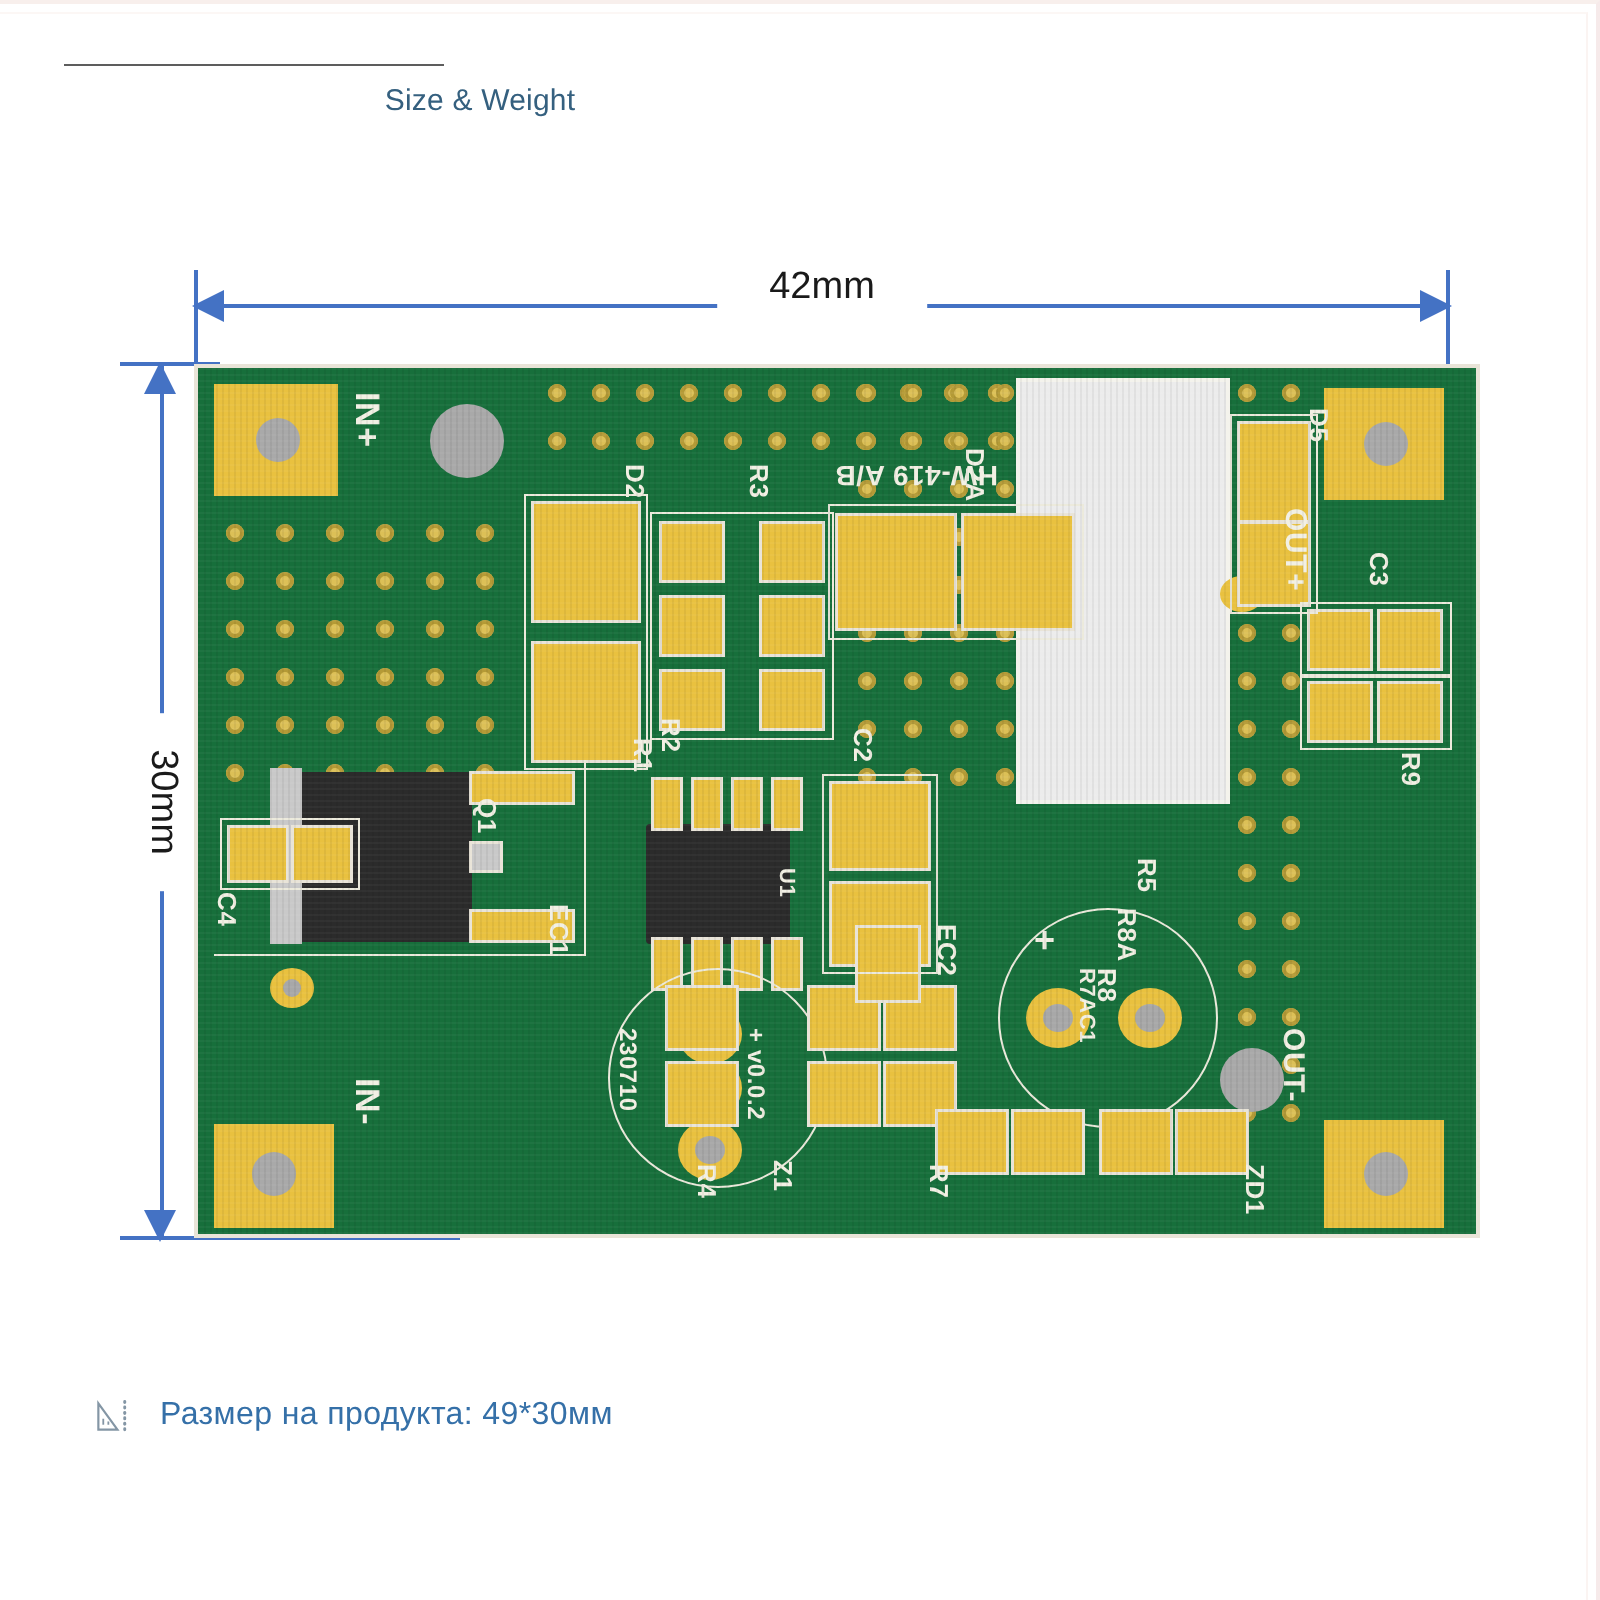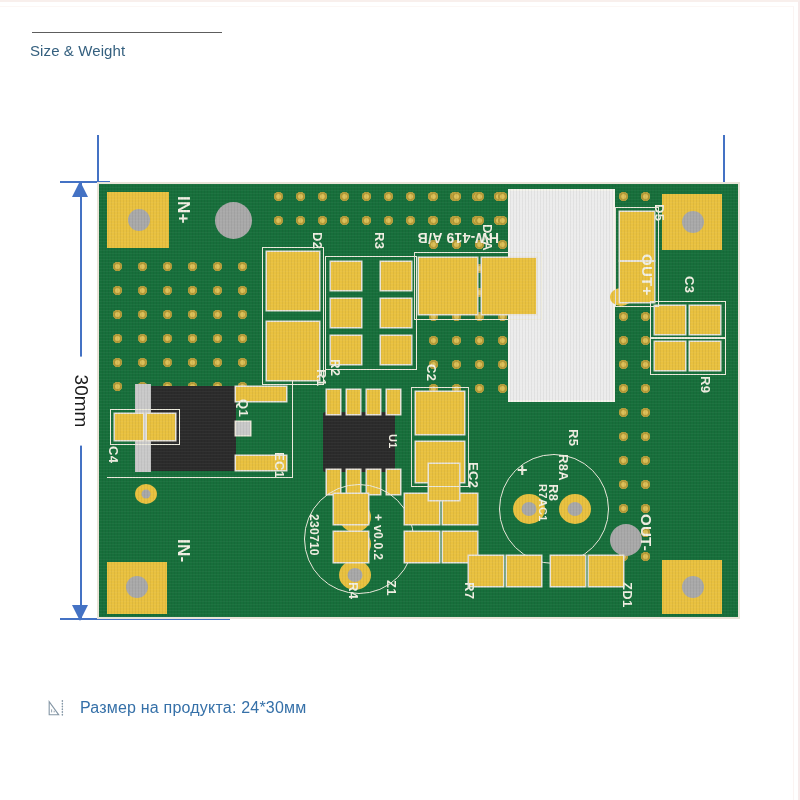--- a/index.html
+++ b/index.html
@@ -38,20 +38,21 @@
     width:190px;height:1px;background:#5d5d5d;
     margin:16px 0 8px 2px;
   }
   .header h2{
     margin:0;
     font-size:15px;
     font-weight:400;
     color:#35607f;
     line-height:20px;
     letter-spacing:.1px;
+    text-align:center;
   }
 
   
   .figure{position:absolute;left:0;top:110px;width:800px;height:540px;}
 
   
   .dim-h{position:absolute;left:97px;top:30px;width:628px;height:26px;}
   .dim-h .line{position:absolute;left:0;right:0;top:12px;height:2px;background:#4472c4;}
   .dim-h .label{
     position:absolute;left:50%;top:-8px;transform:translateX(-50%);
@@ -135,20 +136,26 @@
   <h2>Size &amp; Weight</h2>
 </div>
 
 <div class="figure">
 
   <div class="wit wit-v-left"></div>
   <div class="wit wit-v-right"></div>
   <div class="wit wit-h-top"></div>
   <div class="wit wit-h-bot"></div>
 
+  <div class="dim-h">
+    <div class="line"></div>
+    <div class="arrow arrow-l"></div>
+    <div class="arrow arrow-r"></div>
+    <div class="label">42mm</div>
+  </div>
 
   <div class="dim-v">
     <div class="line"></div>
     <div class="arrow arrow-u"></div>
     <div class="arrow arrow-d"></div>
     <div class="label">30mm</div>
   </div>
 
   <div class="pcb">
 
@@ -446,15 +453,15 @@
         <g stroke-width="1.6" stroke-linecap="round">
           <path d="M18 3 L18 3.6"></path>
             <path d="M18 6 L18 6.6"></path>
             <path d="M18 9 L18 9.6"></path>
           <path d="M18 12 L18 12.6"></path>
             <path d="M18 15 L18 15.6"></path>
             <path d="M18 18 L18 18.6"></path>
         </g>
       </svg>
     </span>
-    <span class="spec-text">Размер на продукта: 24*30мм</span>
+    <span class="spec-text">Размер на продукта: 49*30мм</span>
   </div>
 </div>
 
 </body></html>

